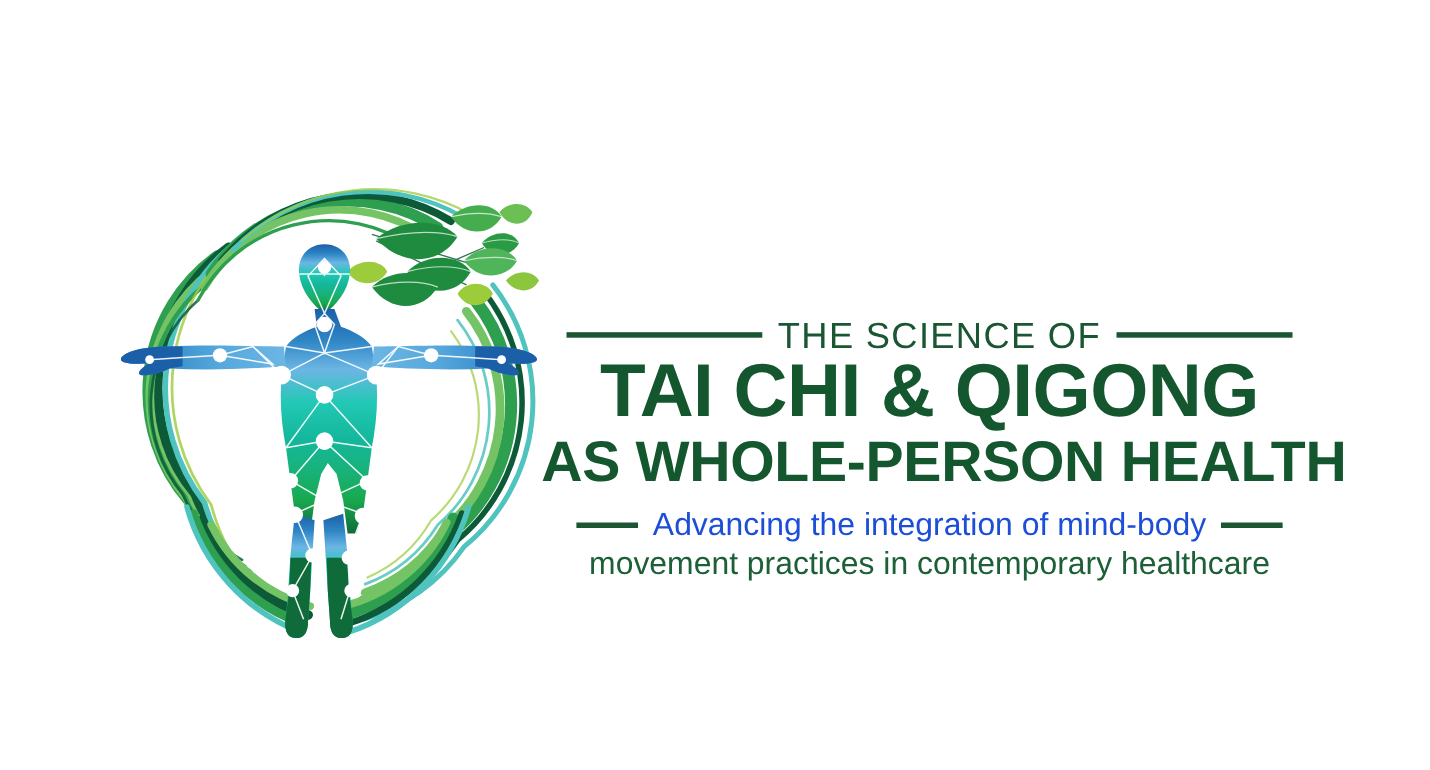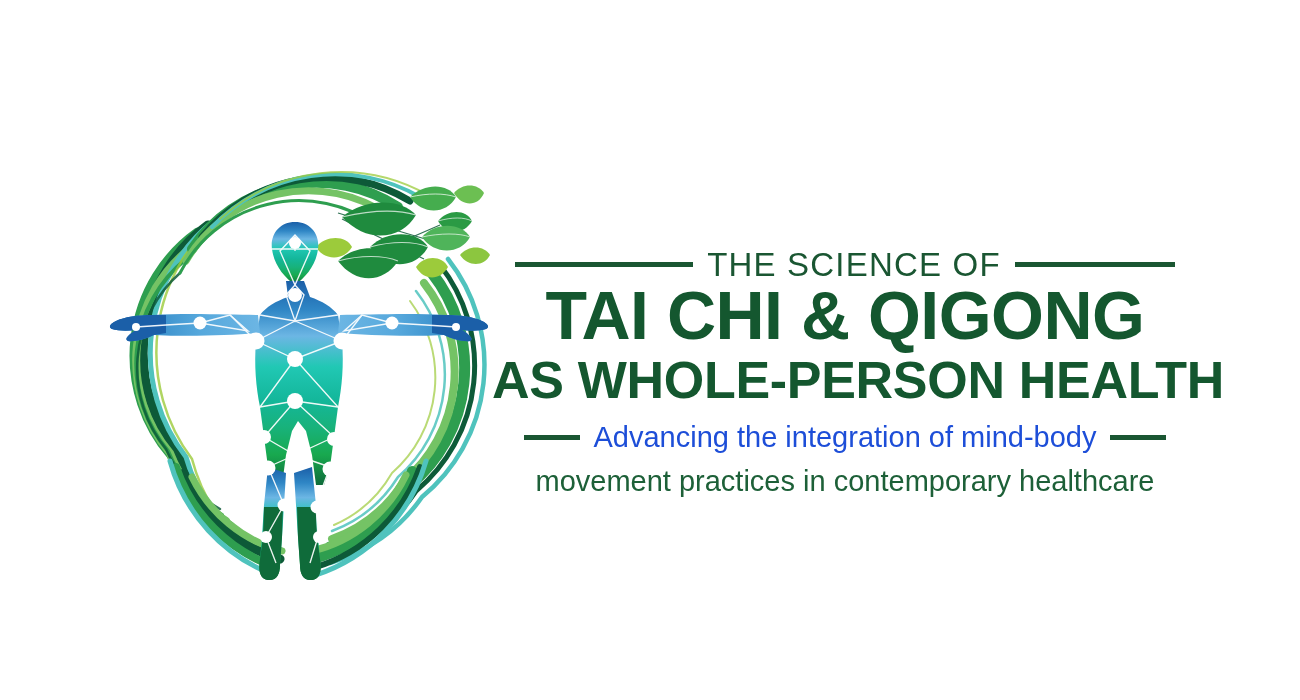--- a/index.html
+++ b/index.html
@@ -25,20 +25,21 @@
     position:absolute;
     left:492px; top:248px;
     width:706px; height:265px;
   }
 
   .line-row{
     display:flex;
     align-items:center;
     justify-content:center;
     gap:14px;
+    margin-top:40px;
   }
   .rule{
     height:5px;
     background:#1a5632;
     flex:0 0 auto;
   }
   .rule.lg{width:178px;}
   .rule.rg{width:160px;}
   .rule.sm{width:56px;}
 
@@ -79,21 +80,21 @@
     white-space:nowrap;
     line-height:1.12;
   }
   .tagline-2{
     font-size:29px;
     font-weight:400;
     color:#1d6038;
     text-align:center;
     white-space:nowrap;
     line-height:1.12;
-    margin-top:11px;
+    margin-top:3px;
   }
 </style>
 </head>
 <body>
 
 <div id="logo-root">
 
   <div id="mark-area">
     <svg viewBox="0 0 430 440" xmlns="http://www.w3.org/2000/svg" aria-hidden="true">
       <defs>

